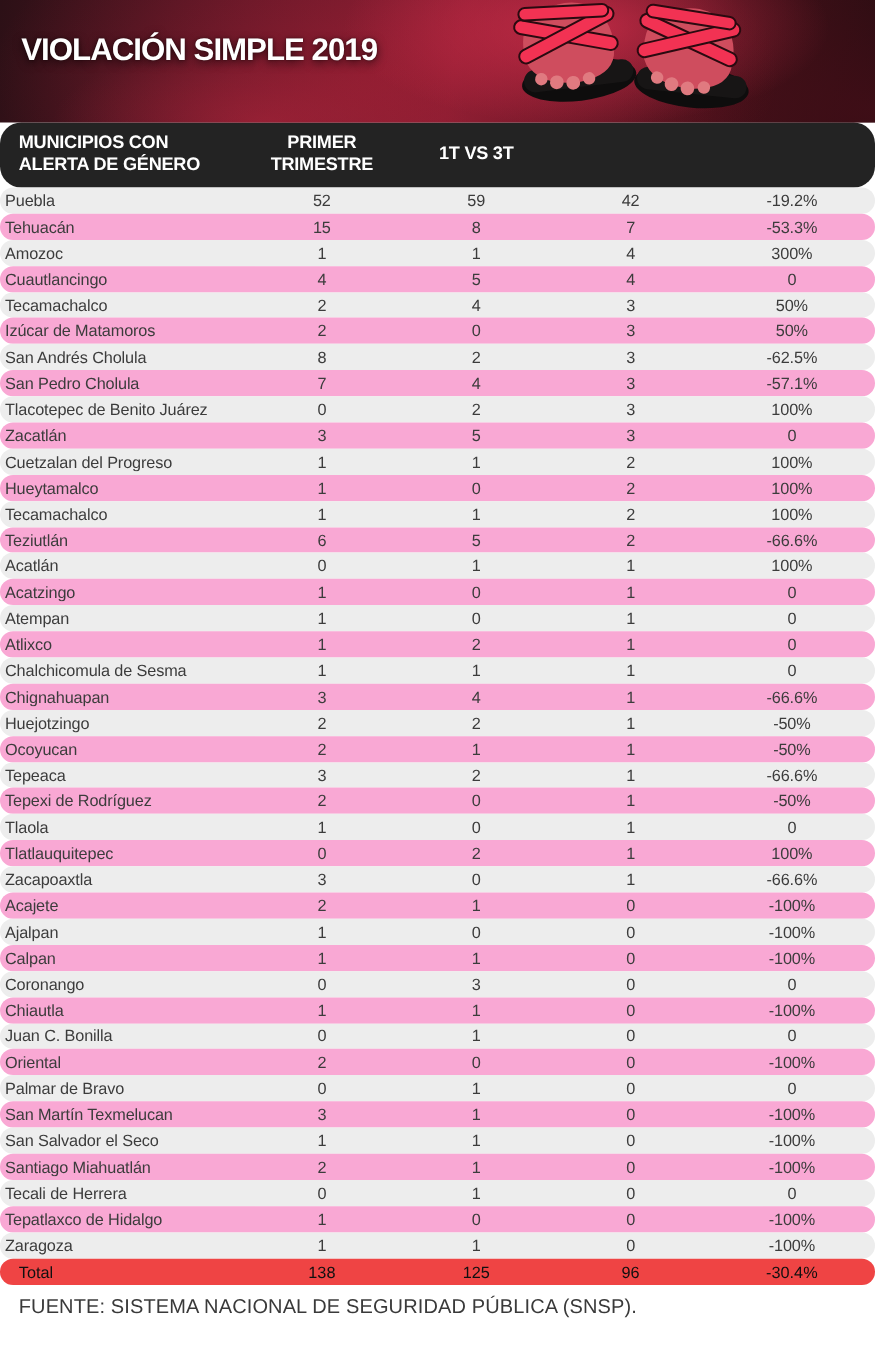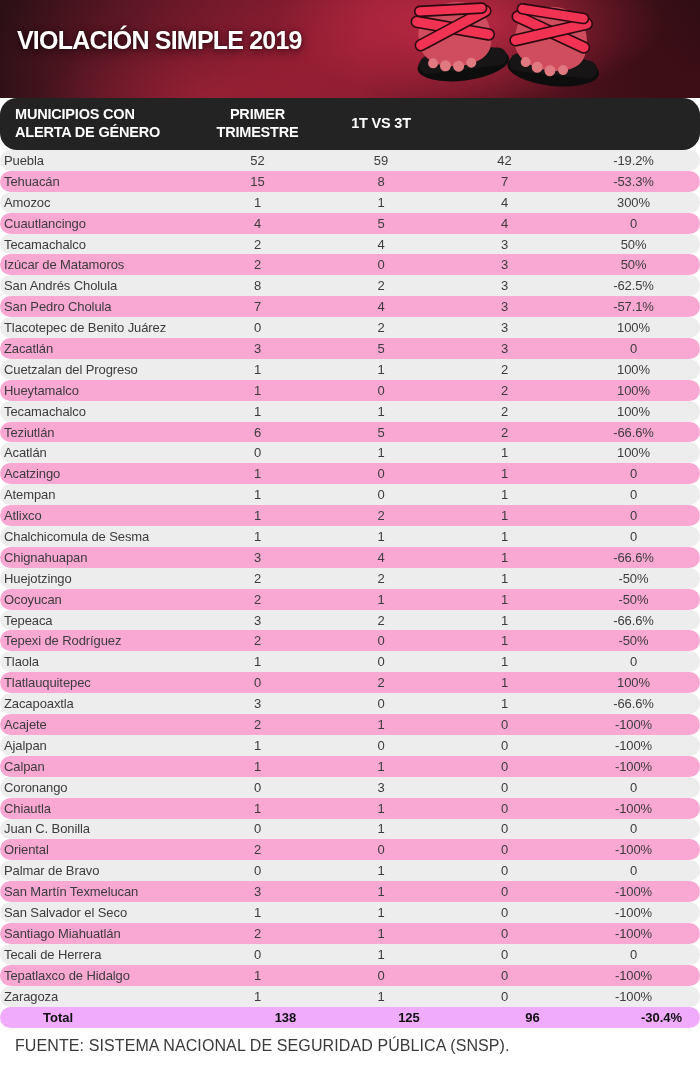--- a/index.html
+++ b/index.html
@@ -41,23 +41,22 @@
   .th { text-align:center; padding:0 6px; }
   .th.first { text-align:left; padding-left:15px; }
 
   .row { height:20.9px; font-size:13px; color:#3c3c3c; align-items:center; letter-spacing:-0.1px; }
   .row.odd  { background:#ededed; }
   .row.even { background:#f9a8d4; }
   .cell.name { padding-left:4px; white-space:nowrap; overflow:hidden; }
   .cell.num  { text-align:center; }
 
   .total-row {
-    height:21px; background:#f0abfc; font-weight:bold; font-size:13px; color:#101010;
+    height:21px; background:#ef4444; font-weight:normal; font-size:13px; color:#101010;
     align-items:center;
-    padding-left:28px;
   }
   .total-row .cell.name { padding-left:15px; }
 
   .footer { padding:9px 0 0 15px; }
   .source-note { font-size:16px; color:#3a3a3a; letter-spacing:0.1px; }
 </style>
 </head>
 <body>
 
 <div class="page">

